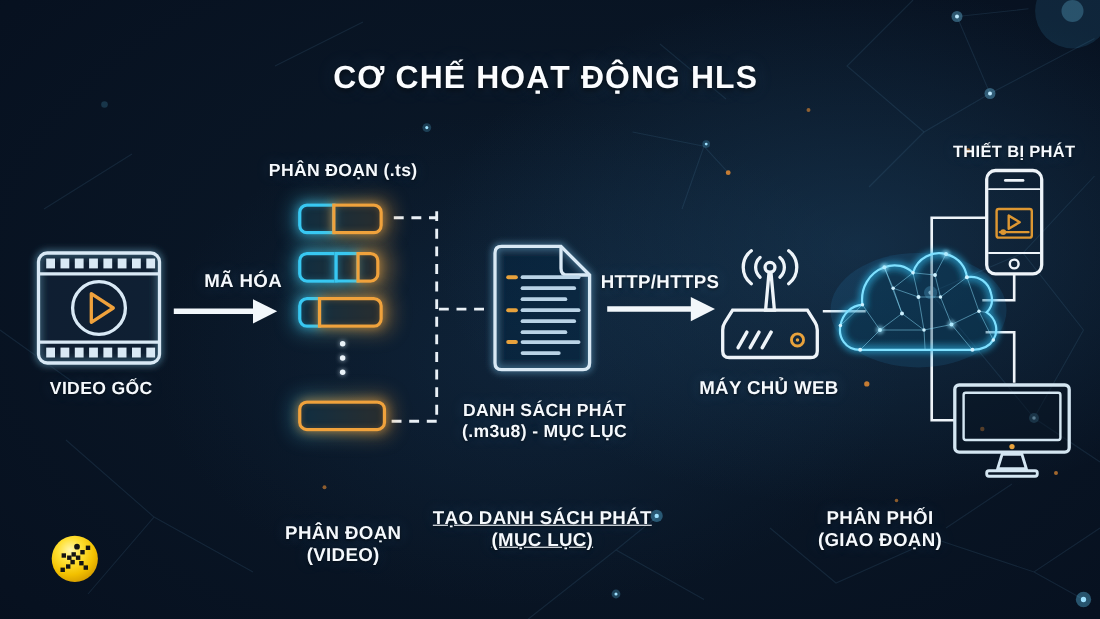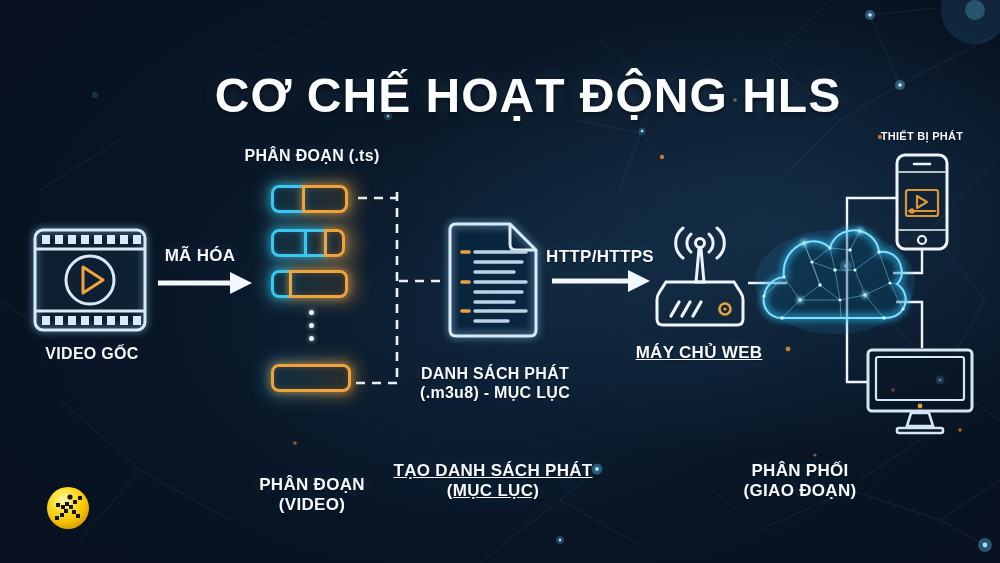--- a/index.html
+++ b/index.html
@@ -14,27 +14,27 @@
   .stage *{box-sizing:border-box;}
   svg{display:block;}
   .layer{position:absolute;left:0;top:0;width:1000px;height:563px;}
   .label{
     position:absolute;color:#f5f9fd;font-weight:bold;text-align:center;
     transform:translateX(-50%);white-space:nowrap;
     text-shadow:0 1px 3px rgba(0,0,0,.65),0 0 14px rgba(130,195,255,.22);
     letter-spacing:.3px;line-height:1.18;
   }
   .title{
-    position:absolute;left:528px;top:36px;transform:translateX(-50%);
-    font-size:48px;font-weight:bold;color:#fbfdff;letter-spacing:1px;white-space:nowrap;
+    position:absolute;left:496px;top:36px;transform:translateX(-50%);
+    font-size:29px;font-weight:bold;color:#fbfdff;letter-spacing:1px;white-space:nowrap;
     text-shadow:0 2px 6px rgba(0,0,0,.7),0 0 18px rgba(140,200,255,.18);
   }
   .cap{font-size:17px;}
   .cap2{font-size:16px;}
-  .cap3{font-size:11px;}
+  .cap3{font-size:15px;}
   
   .chunk-stack{position:absolute;left:271px;top:185px;width:80px;height:210px;}
   .chunk-row{position:absolute;left:0;width:80px;height:28px;display:flex;}
   .chunk-row::before{
     content:"";position:absolute;left:-6px;right:-6px;top:-6px;bottom:-6px;
     background:linear-gradient(90deg, rgba(53,200,245,.30), rgba(242,162,58,.34));
     filter:blur(8px);border-radius:12px;z-index:0;
   }
   .chunk-seg{position:relative;z-index:1;height:100%;border:3px solid;background:rgba(8,22,38,.55);}
   .chunk-dots{position:absolute;left:271px;top:310px;width:80px;display:flex;flex-direction:column;align-items:center;gap:8px;}
@@ -288,30 +288,30 @@
     </div>
 <div class="chunk-dots">
       <i></i>
       <i></i>
       <i></i>
     </div>
 
 <h1 class="title">CƠ CHẾ HOẠT ĐỘNG HLS</h1>
 
 <div class="label cap2" style="left:92px;top:345px;">VIDEO GỐC</div>
-<div class="label cap" style="left:200px;top:246px;">MÃ HÓA</div>
+<div class="label cap" style="left:200px;top:246px;padding-left:42px;">MÃ HÓA</div>
 <div class="label cap2" style="left:312px;top:147px;">PHÂN ĐOẠN (.ts)</div>
 
 <div class="label cap2" style="left:495px;top:341px;margin-top:24px;">
   <span>DANH SÁCH PHÁT</span><br>
   <span>(.m3u8) - MỤC LỤC</span>
 </div>
 
 <div class="label cap" style="left:600px;top:247px;">HTTP/HTTPS</div>
-<div class="label cap" style="left:699px;top:343px;text-decoration:underline;">MÁY CHỦ WEB</div>
+<div class="label cap" style="left:699px;top:343px;">MÁY CHỦ WEB</div>
 <div class="label cap3" style="left:922px;top:130px;">THIẾT BỊ PHÁT</div>
 
 <div class="label cap" style="left:312px;top:475px;">
   <span>PHÂN ĐOẠN</span><br>
   <span>(VIDEO)</span>
 </div>
 <div class="label cap" style="left:493px;top:461px;text-decoration:underline;">
   <span>TẠO DANH SÁCH PHÁT</span><br>
   <span>(MỤC LỤC)</span>
 </div>

